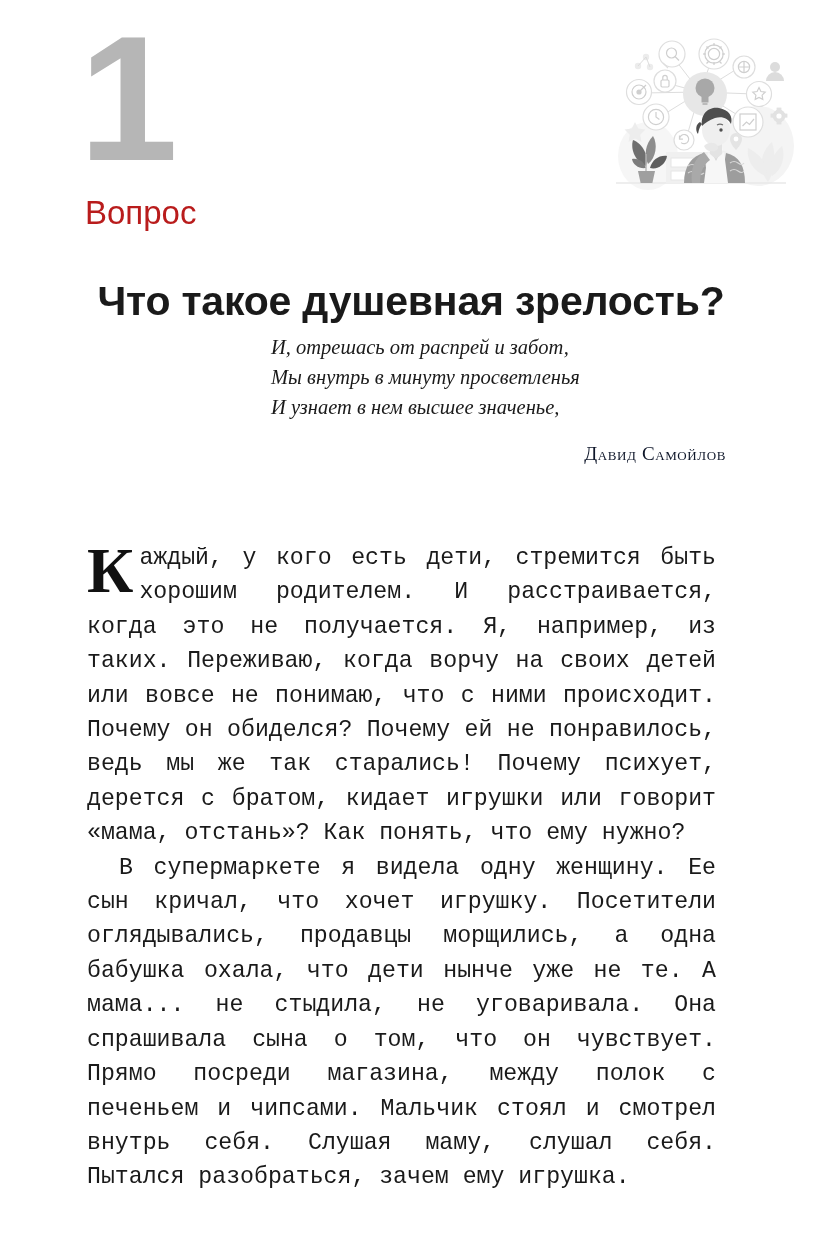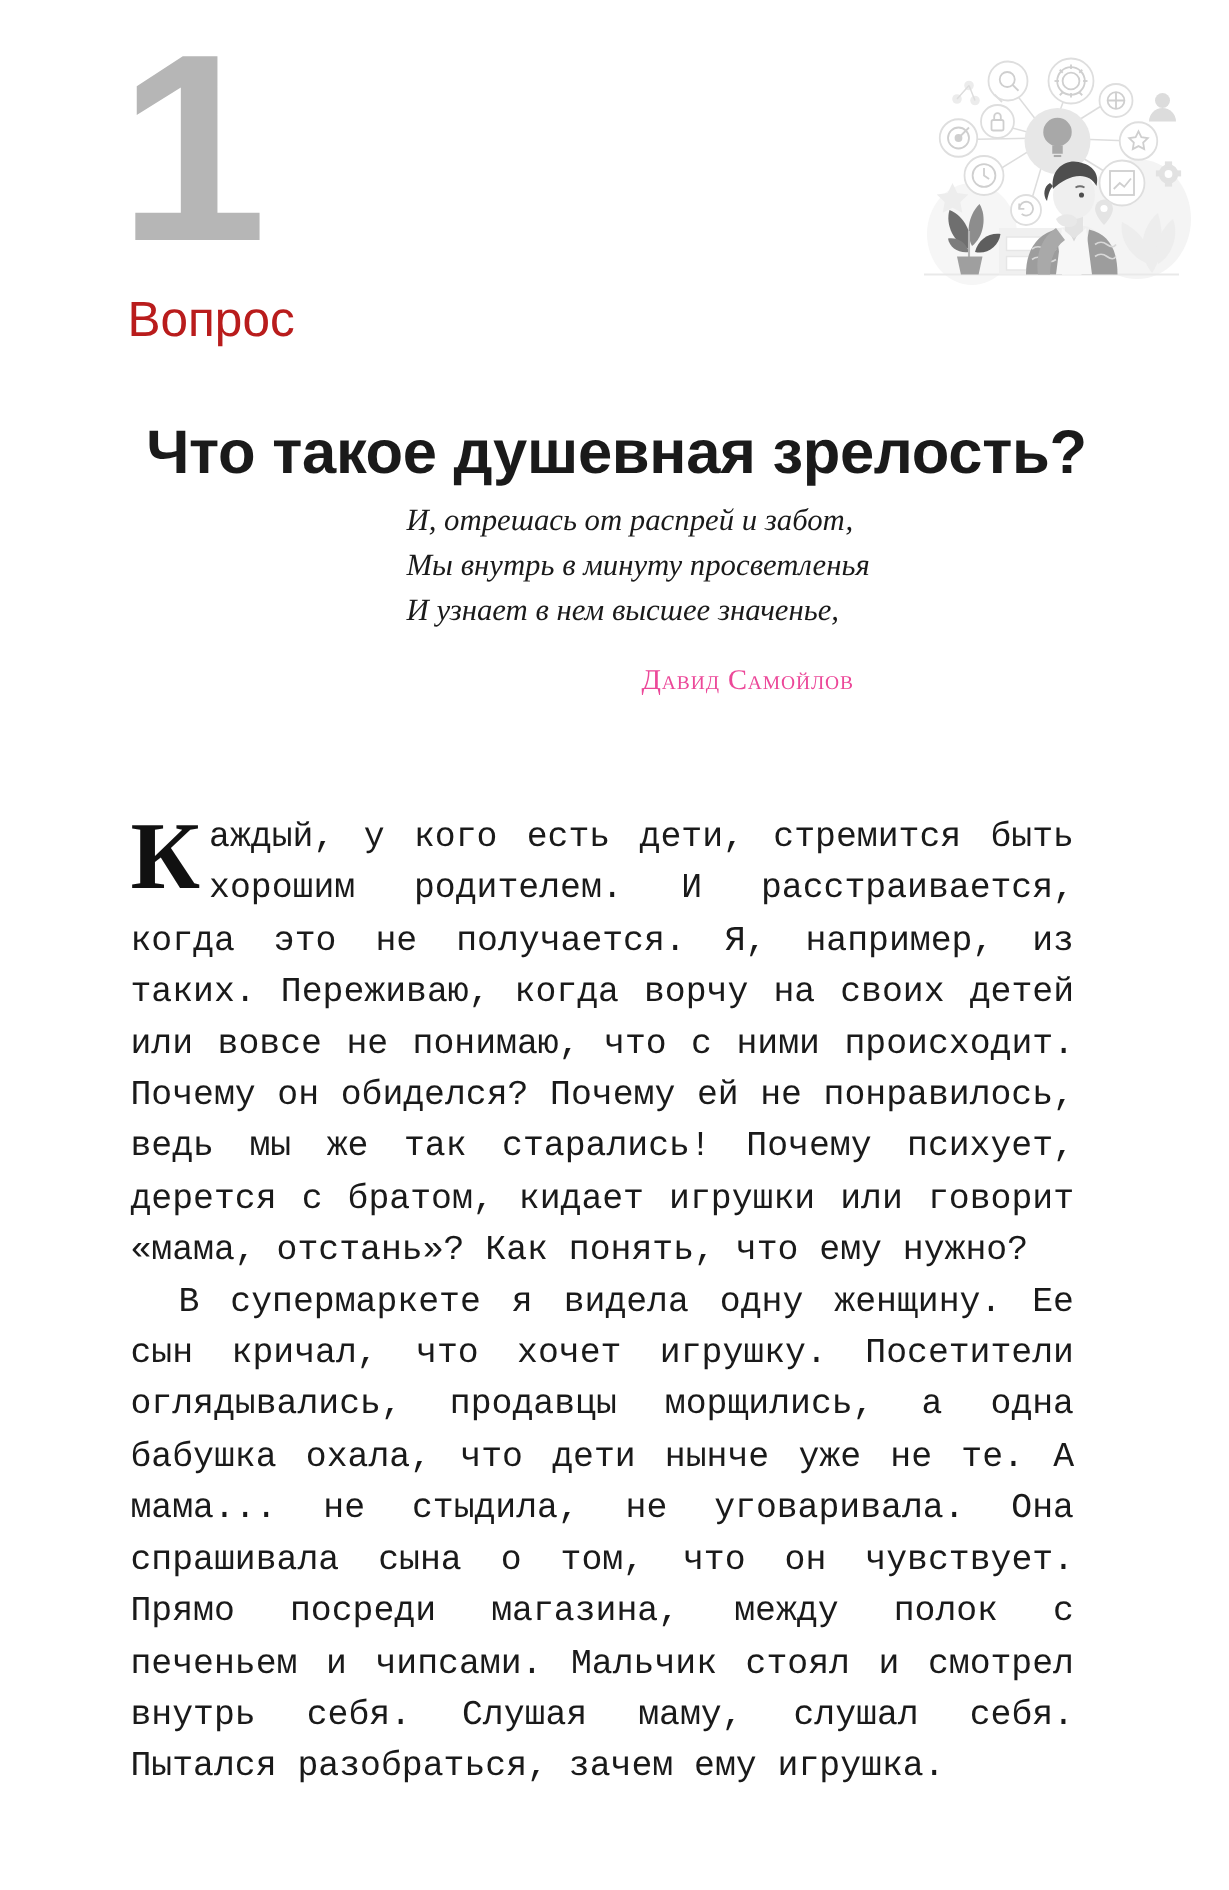--- a/index.html
+++ b/index.html
@@ -80,26 +80,26 @@
   .epigraph-line {
     font-family: "Liberation Serif", serif;
     font-style: italic;
     font-size: 20.5px;
     line-height: 30px;
     color: #1a1a1a;
     white-space: nowrap;
   }
   .epigraph-author {
     margin-top: 21px;
-    text-align: center;
+    text-align: right;
     font-family: "Liberation Serif", serif;
     font-size: 19px;
     font-variant: small-caps;
     letter-spacing: 0.6px;
-    color: #ec4899;
+    color: #0f172a;
   }
 
   
   .body-text {
     position: absolute;
     left: 87px;
     top: 541px;
     width: 629px;
   }
   .para {

